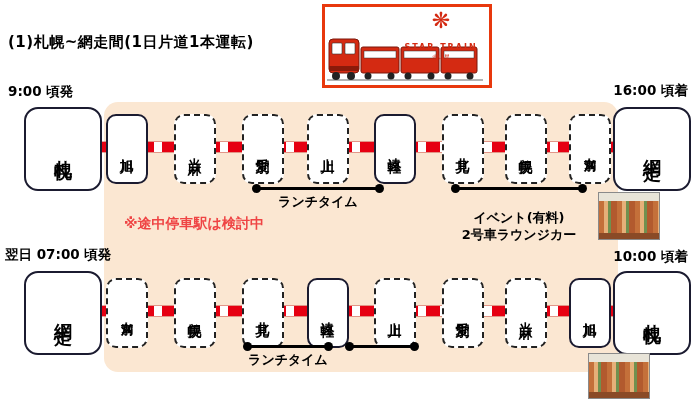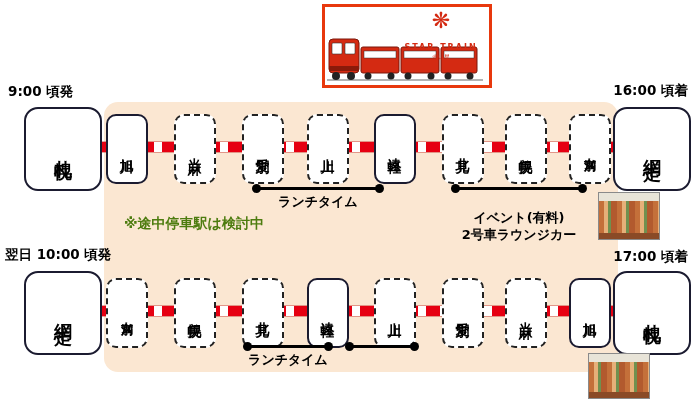--- a/index.html
+++ b/index.html
@@ -34,21 +34,21 @@
   }
   .st-label.major-label{font-size:18px; letter-spacing:4px;}
   .marker-line{height:3px; background:#000; z-index:2;}
   .marker-dot{
     position:absolute; width:9px; height:9px; border-radius:50%;
     background:#000; top:-3px;
   }
   .marker-dot.left{left:-4px;} .marker-dot.right{right:-4px;}
   .marker-label{font-size:13px; font-weight:600; z-index:2; white-space:nowrap;}
   .center{text-align:center;}
-  .note-red{font-size:14px; font-weight:700; color:#4d7c0f; z-index:2; white-space:nowrap;}
+  .note-red{font-size:14px; font-weight:700; color:#ef4444; z-index:2; white-space:nowrap;}
   .train-box{
     left:322px; top:4px; width:170px; height:84px;
     background:#fff; border:3px solid #e8380d; box-sizing:border-box; z-index:3;
   }
   .train-svg{position:absolute; left:0; bottom:0;}
   .logo{position:absolute; right:6px; top:3px; width:84px; text-align:center; color:#d42a12;}
   .logo .ornament{font-size:22px; line-height:1;}
   .logo .brand{font-size:8px; font-weight:700; letter-spacing:2px; margin-top:11px;}
   .logo .subbrand{font-size:6px; margin-top:1px;}
   .lounge-photo{
@@ -57,20 +57,21 @@
       linear-gradient(180deg,#e8e4d8 0%,#e8e4d8 18%,rgba(0,0,0,0) 18%),
       linear-gradient(0deg,#8a4a26 0%,#8a4a26 14%,rgba(0,0,0,0) 14%),
       repeating-linear-gradient(90deg,#c4703a 0px,#c4703a 5px,#e6b079 5px,#e6b079 9px,#70904f 9px,#70904f 12px,#b25a2e 12px,#b25a2e 18px);
   }
 </style>
 </head>
 <body>
 
 <div id="stage">
 
+  <div class="abs title">(1)札幌~網走間(1日片道1本運転)</div>
 
   <div class="abs train-box">
     <svg class="train-svg" width="164" height="52" viewBox="0 0 164 52">
       <line x1="2" y1="47" x2="158" y2="47" stroke="#9a9a9a" stroke-width="1.5"></line>
       <rect x="4" y="6" width="30" height="34" rx="4" fill="#d42a12" stroke="#7a170a" stroke-width="1"></rect>
       <rect x="7" y="10" width="10" height="11" rx="1" fill="#fff" stroke="#333" stroke-width="0.6"></rect>
       <rect x="20" y="10" width="10" height="11" rx="1" fill="#fff" stroke="#333" stroke-width="0.6"></rect>
       <rect x="4" y="33" width="30" height="5" fill="#8a1a0a"></rect>
       <circle cx="11" cy="43" r="4" fill="#222"></circle>
         <circle cx="26" cy="43" r="4" fill="#222"></circle>
@@ -91,22 +92,22 @@
       <div class="ornament">❋</div>
       <div class="brand">STAR TRAIN</div>
       <div class="subbrand">赤い星</div>
     </div>
   </div>
 
   <div class="abs peach-panel"></div>
 
   <div class="abs time-label" style="left:8px; top:83px;">9:00 頃発</div>
   <div class="abs time-label" style="left:590px; top:82px; width:98px; text-align:right;">16:00 頃着</div>
-  <div class="abs time-label" style="left:5px; top:246px;">翌日 10:00 頃発</div>
-  <div class="abs time-label" style="left:590px; top:248px; width:98px; text-align:right;">17:00 頃着</div>
+  <div class="abs time-label" style="left:5px; top:246px;">翌日 07:00 頃発</div>
+  <div class="abs time-label" style="left:590px; top:248px; width:98px; text-align:right;">10:00 頃着</div>
 
   <div class="abs rail" style="left:96px; top:142px; width:524px;"></div>
   <div class="abs rail" style="left:96px; top:306px; width:524px;"></div>
 
   <div id="stations-r1">
       <div class="station major" style="left: 24px; top: 107px; width: 74px; height: 80px;">
         <span class="st-label major-label">札幌</span>
       </div>
       <div class="station solid" style="left: 106px; top: 114px; width: 38px; height: 66px;">
         <span class="st-label">旭川</span>

